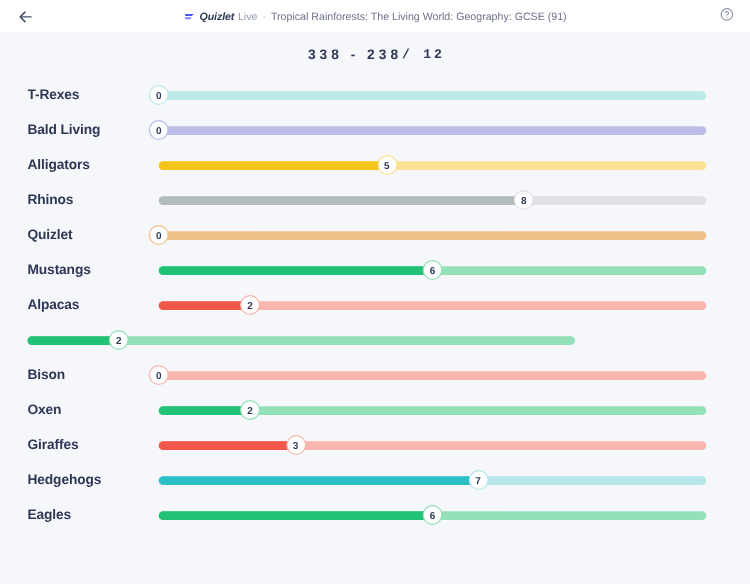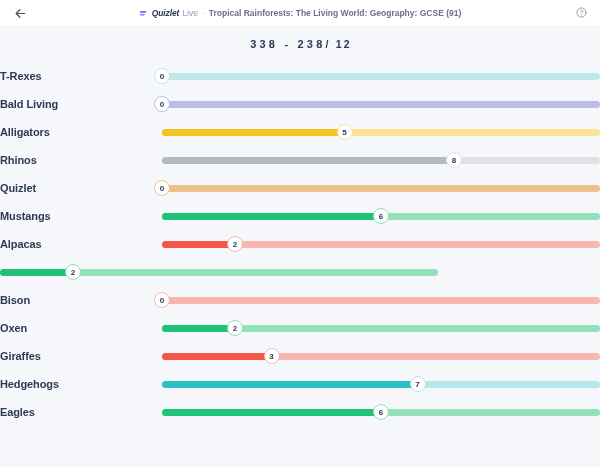--- a/index.html
+++ b/index.html
@@ -65,21 +65,21 @@
     color: #939bb4;
   }
   .title-sep {
     font-size: 8.5px;
     color: #b6bcd0;
     padding: 0 1px;
   }
   .set-title {
     font-size: 8.5px;
     color: #6b7288;
-    font-weight: bold;
+    font-weight: normal;
   }
   .help-btn {
     position: absolute;
     right: 10px;
     top: 50%;
     transform: translateY(-50%);
     width: 18px;
     height: 18px;
     display: flex;
     align-items: center;
@@ -100,32 +100,33 @@
     font-size: 11px;
     font-weight: bold;
     letter-spacing: 3.2px;
     color: #2e3856;
   }
   .score-right {
     font-size: 10.5px;
     font-weight: bold;
     letter-spacing: 2.2px;
     color: #2e3856;
+    font-family: Liberation Mono, monospace;
   }
 
   
   .rows {
     padding-top: 2px;
   }
   .row {
     height: 28px;
     display: flex;
     align-items: center;
+    padding-left: 22px;
     box-sizing: border-box;
-    justify-content: space-between;
   }
   .team-name {
     width: 105px;
     flex: 0 0 105px;
     font-size: 11px;
     font-weight: bold;
     color: #2e3856;
     letter-spacing: -0.1px;
     white-space: nowrap;
     overflow: hidden;

